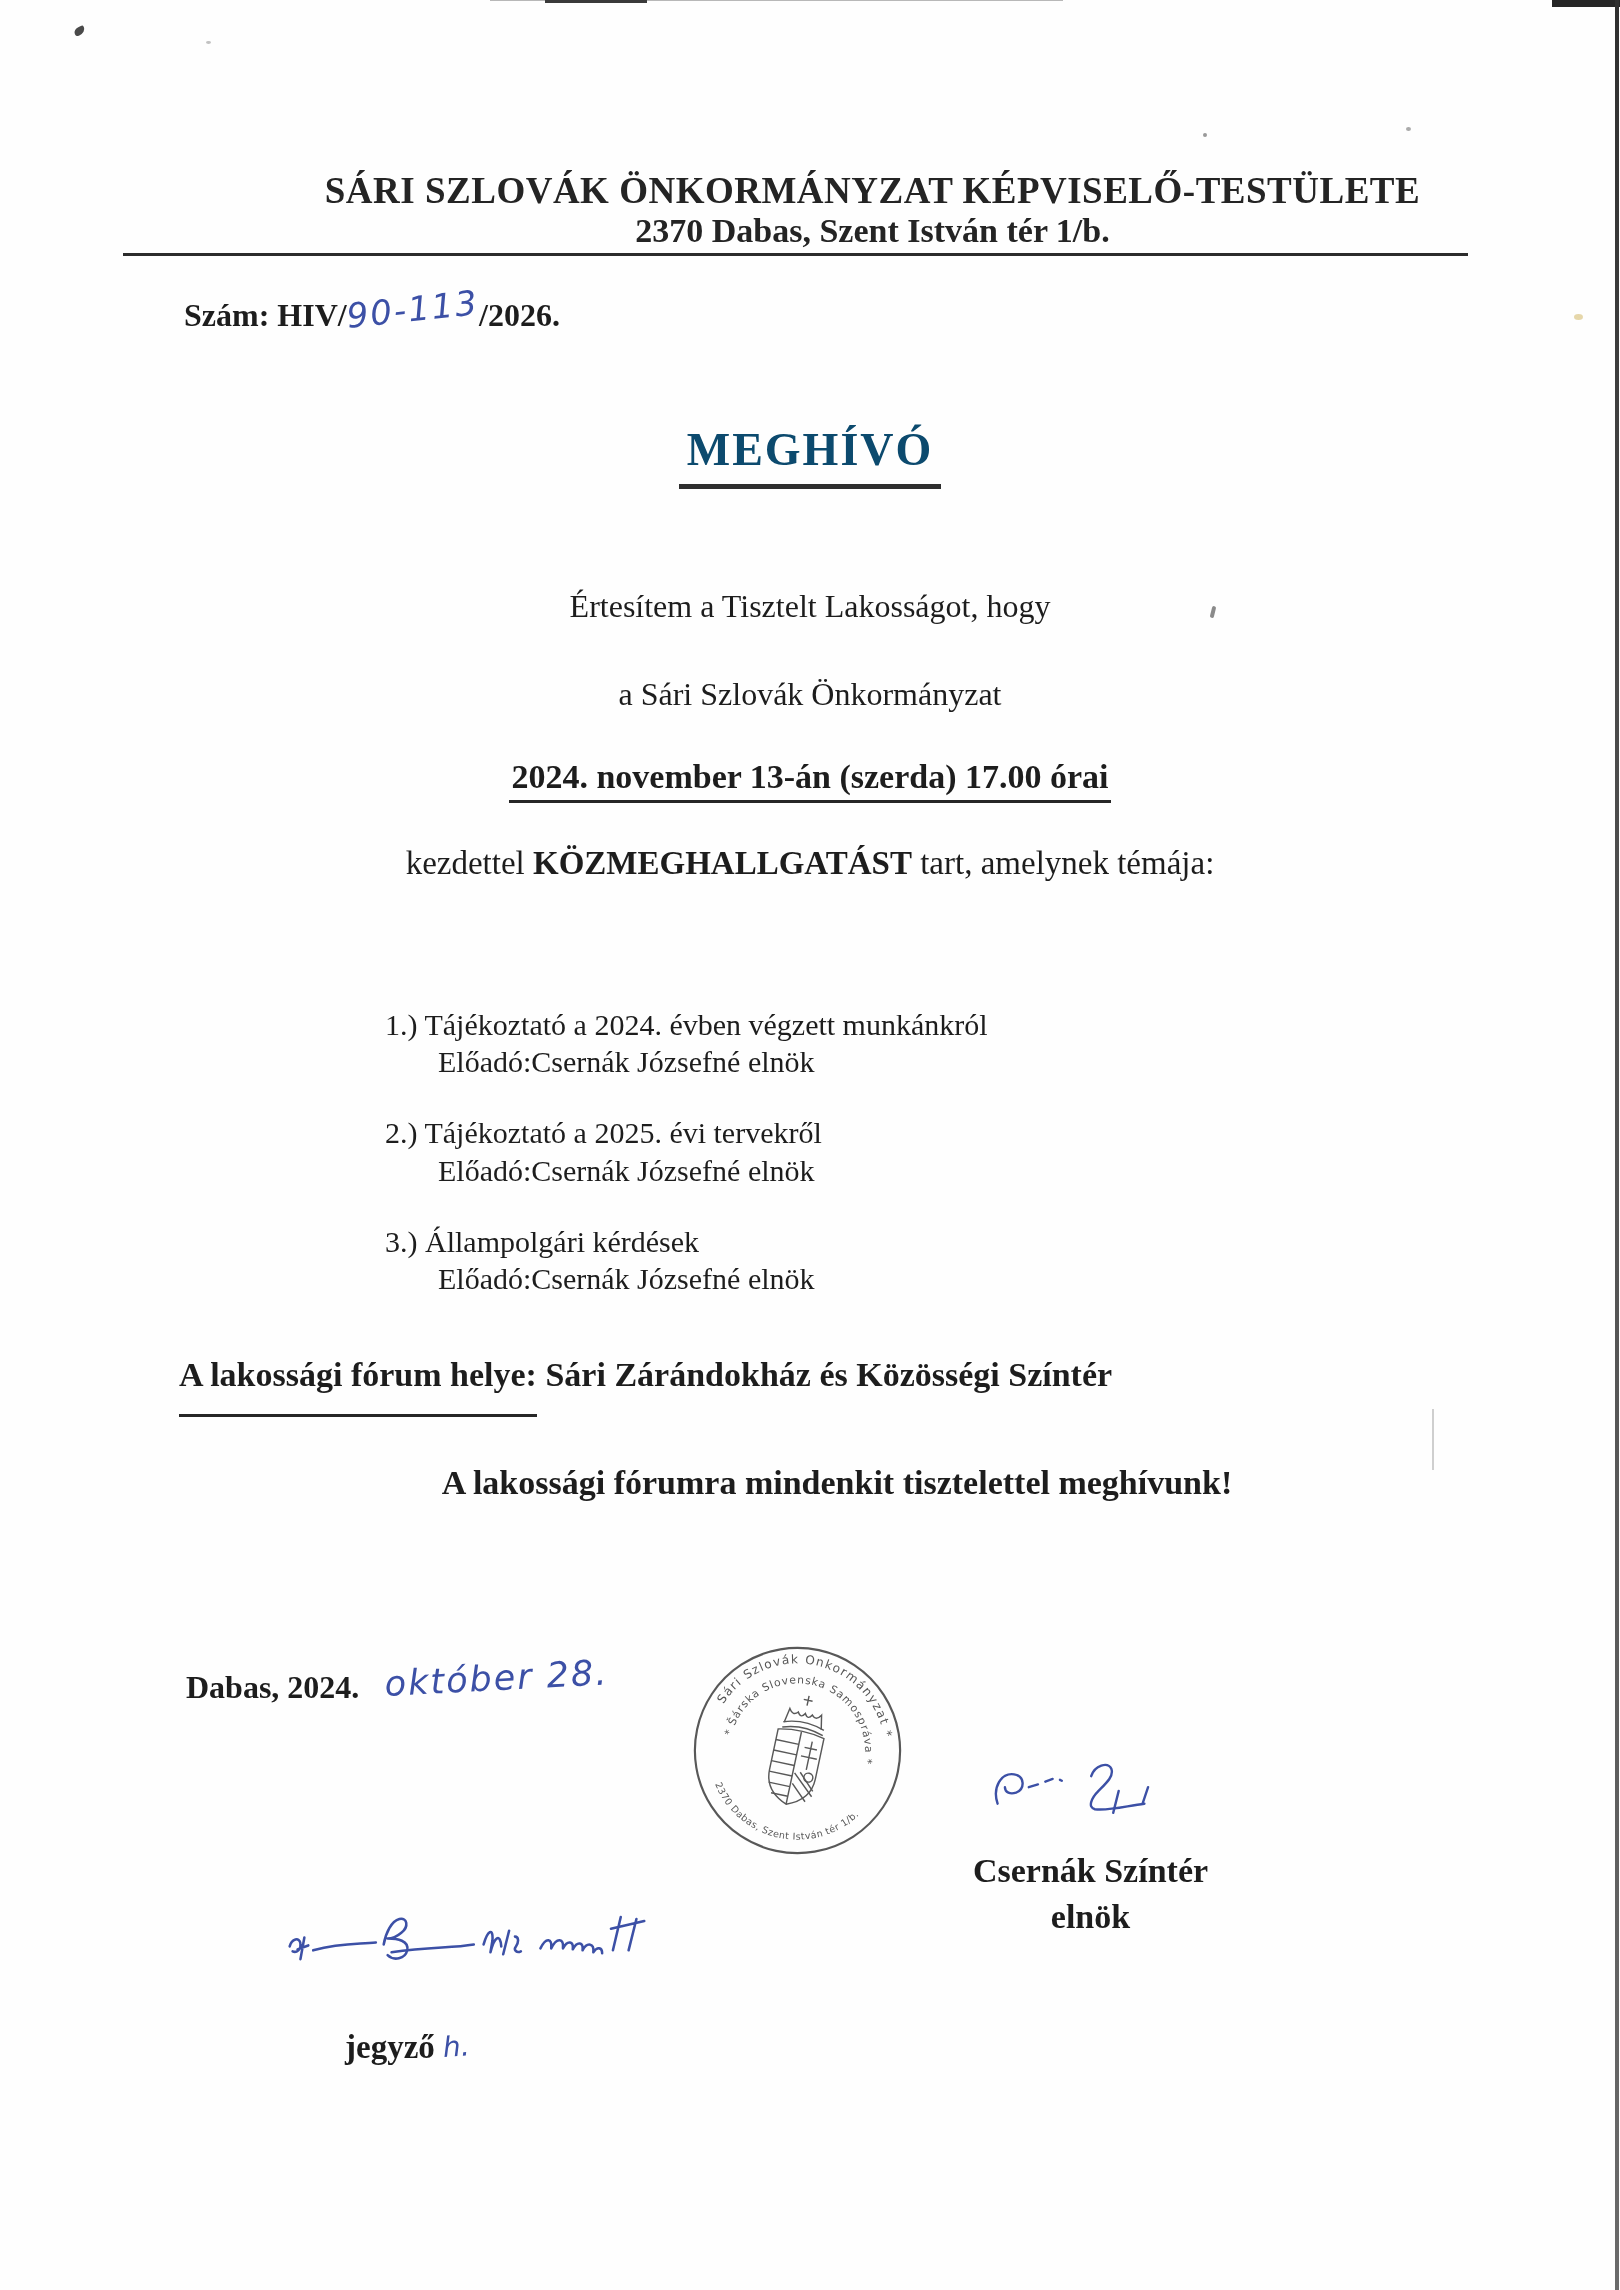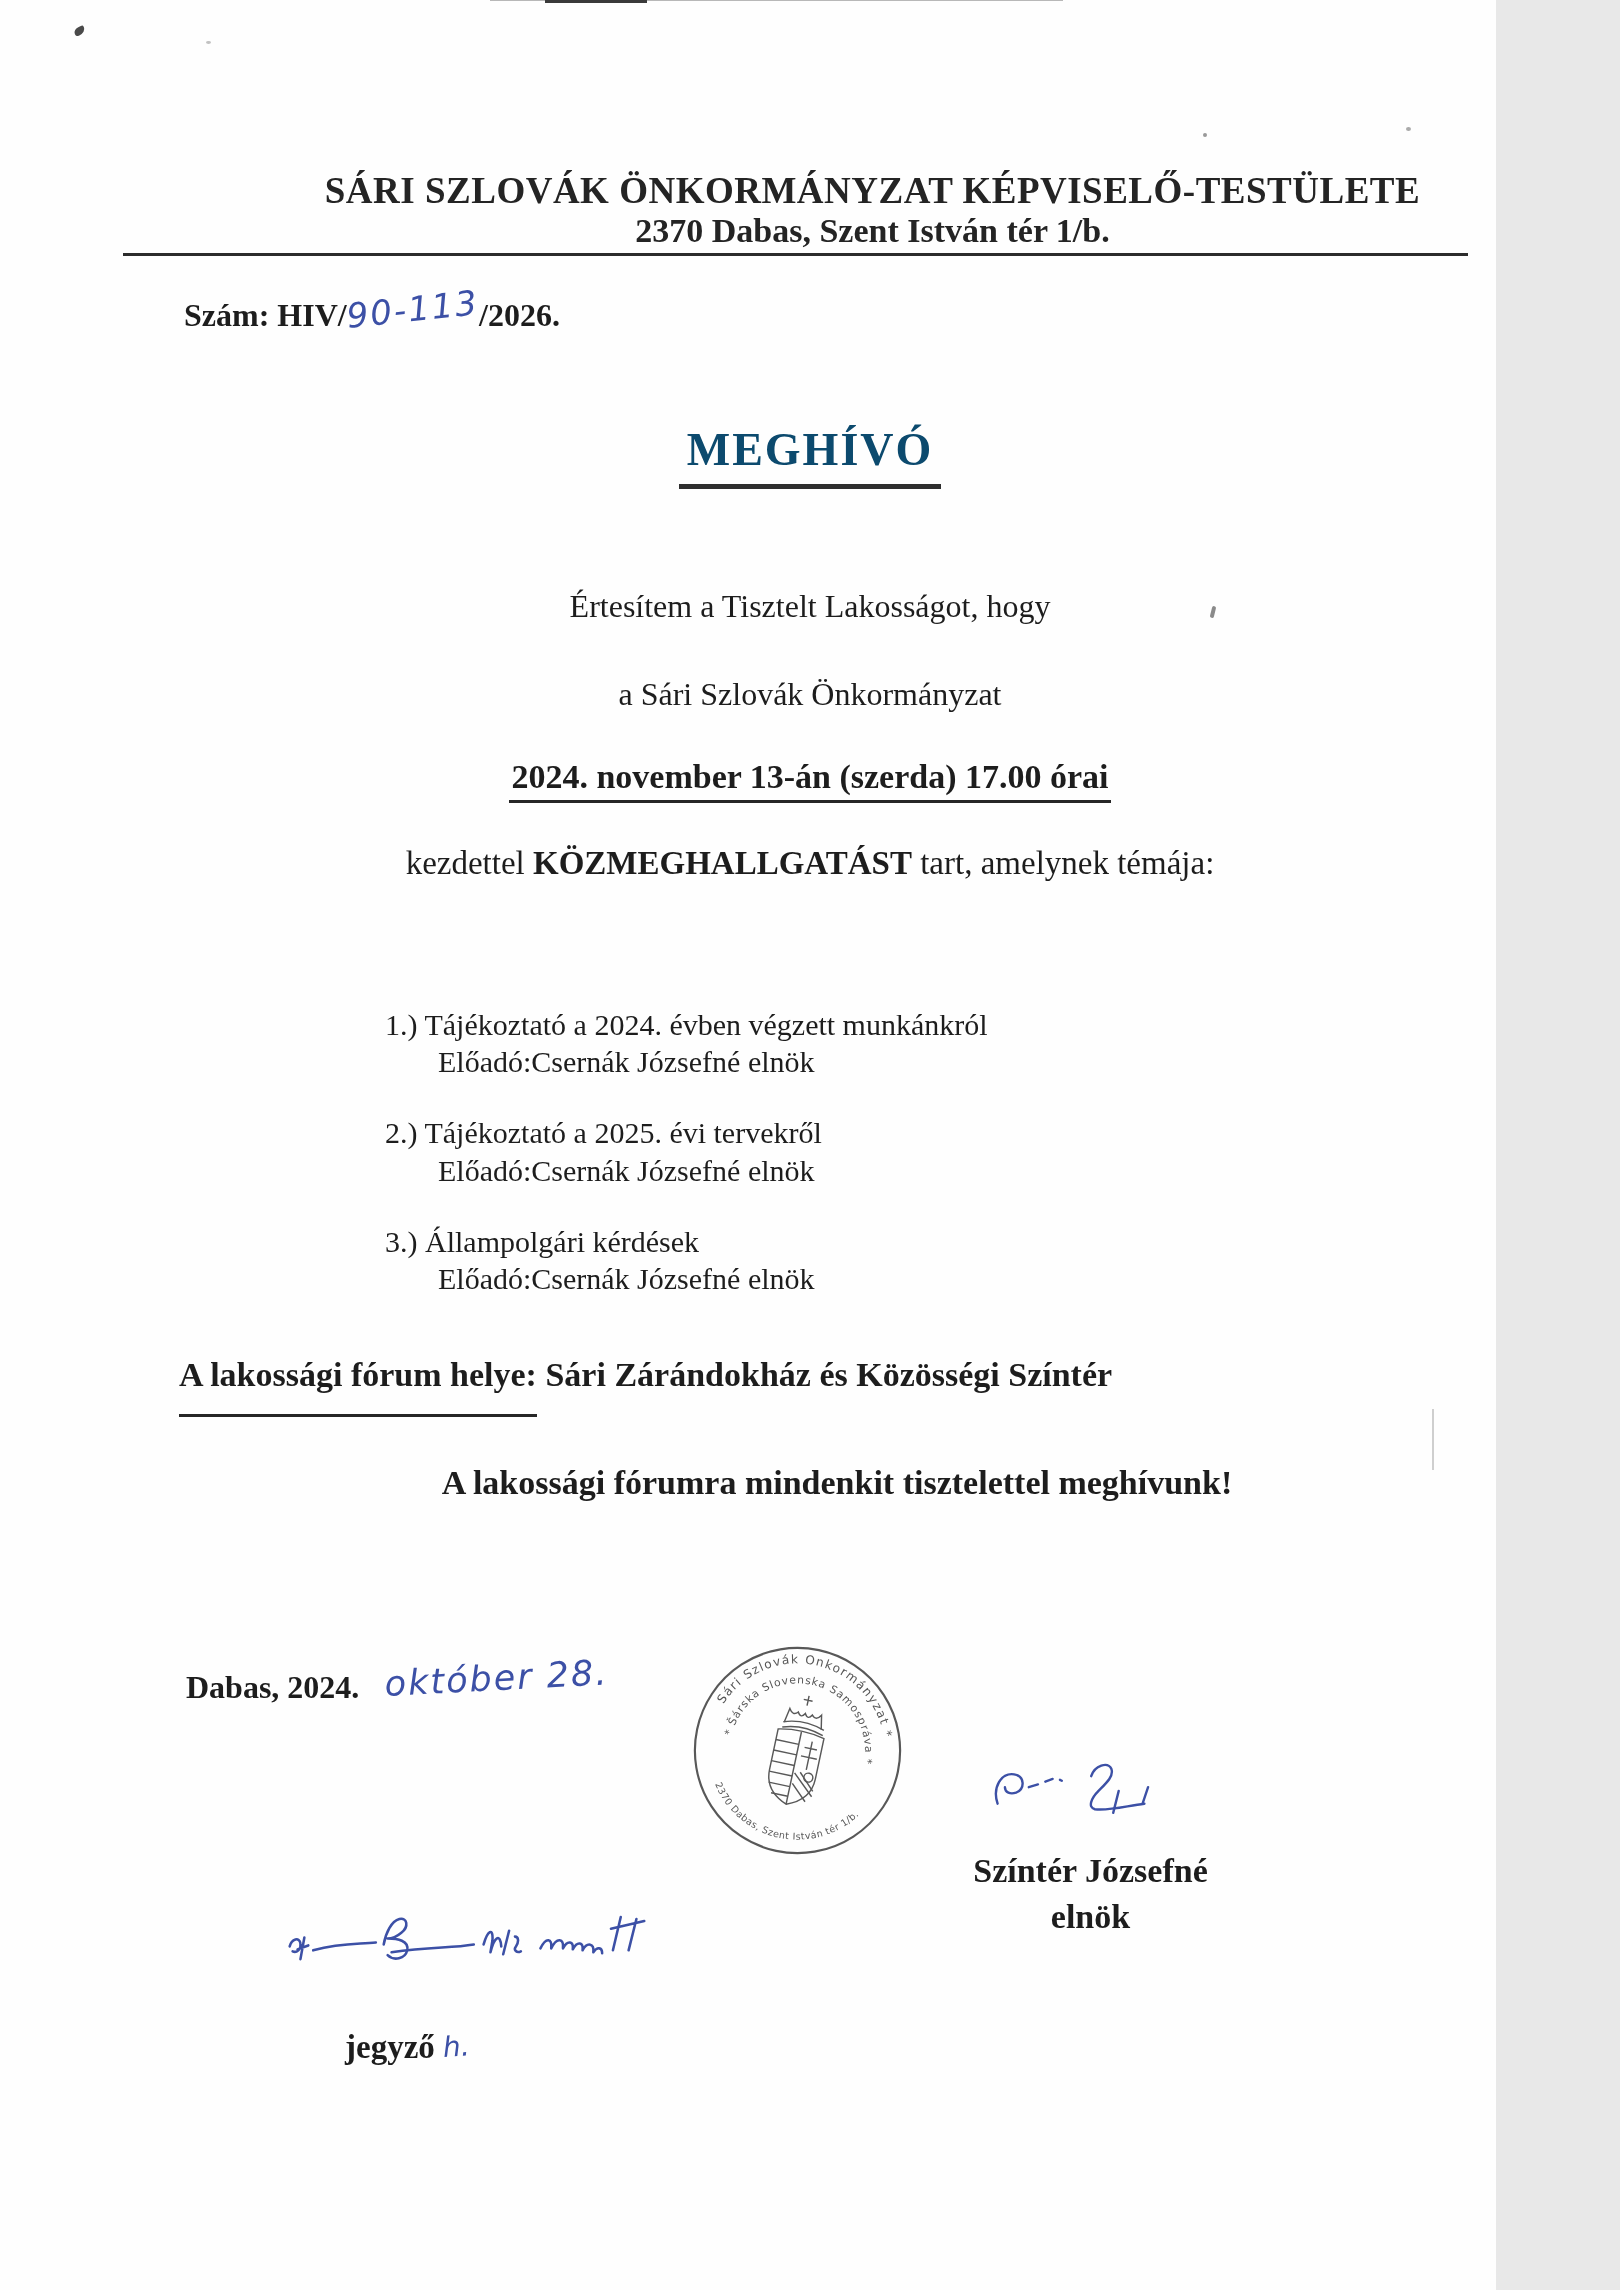--- a/index.html
+++ b/index.html
@@ -1,18 +1,18 @@
 <!DOCTYPE html>
 <html><head>
 <meta charset="utf-8">
 <style>
   html,body{margin:0;padding:0;background:#e8e8e8;}
   .page{
     position:relative;
-    width:1496px;height:2291px;
+    width:1620px;height:2291px;
     background:#fefefe;
     overflow:hidden;
     font-family:"Liberation Serif", serif;
     color:#1d1d1d;
   }
   .abs{position:absolute;}
   .center{left:0;width:1620px;text-align:center;}
   .b{font-weight:bold;}
   
   .hdr1{top:169px;left:294px;width:1157px;text-align:center;font-size:37px;font-weight:bold;letter-spacing:0.5px;color:#242424;}
@@ -167,21 +167,21 @@
   <svg class="abs" style="left:985px;top:1756px;" width="172" height="78" viewBox="0 0 180 85">
     <g stroke="#3c50a6" stroke-width="2.6" fill="none" stroke-linecap="round" stroke-linejoin="round">
       <path d="M10,52 C4,34 14,18 28,20 C40,22 40,36 30,40 C24,42 18,40 18,34"></path>
       <path d="M44,34 l10,-3 M62,28 l8,-3 M78,26 l2,1"></path>
       <path d="M112,22 C116,10 130,6 134,14 C137,22 128,30 120,38 C112,46 108,56 116,58 C132,60 152,54 170,52"></path>
       <path d="M142,38 L136,62"></path>
       <path d="M168,52 L174,34"></path>
     </g>
   </svg>
 
-  <div class="abs signer-name">Színtér Józsefné</div>
+  <div class="abs signer-name">Csernák Színtér</div>
   <div class="abs signer-title">elnök</div>
 
   <svg class="abs" style="left:274px;top:1905px;" width="431" height="74" viewBox="0 0 440 75">
     <g stroke="#3c50a6" stroke-width="2.6" fill="none" stroke-linecap="round" stroke-linejoin="round">
       <path d="M16,42 c2,-8 10,-10 11,-3 c1,6 -4,10 -8,8 m12,-14 l-4,22 m-3,-10 l11,-4"></path>
       <path d="M40,46 C70,38 86,40 104,38"></path>
       <path d="M112,40 c2,-12 8,-24 16,-26 c8,-2 10,8 2,14 c-6,5 -10,6 -14,6 c10,0 22,2 20,12 c-2,9 -14,11 -20,5"></path>
       <path d="M120,48 C160,42 180,44 204,40"></path>
       <path d="M214,40 c4,-14 10,-18 9,-4 l-2,12 c4,-16 10,-20 11,-6 m8,-16 l-6,24 m12,-18 c4,0 4,6 1,10 c-3,4 1,7 5,5"></path>
       <path d="M272,44 c6,-12 12,-10 11,0 c6,-12 13,-10 12,0 c5,-9 11,-7 10,1 c5,-9 11,-7 10,1 c5,-9 12,-7 11,2 c4,-6 9,-5 9,1"></path>

